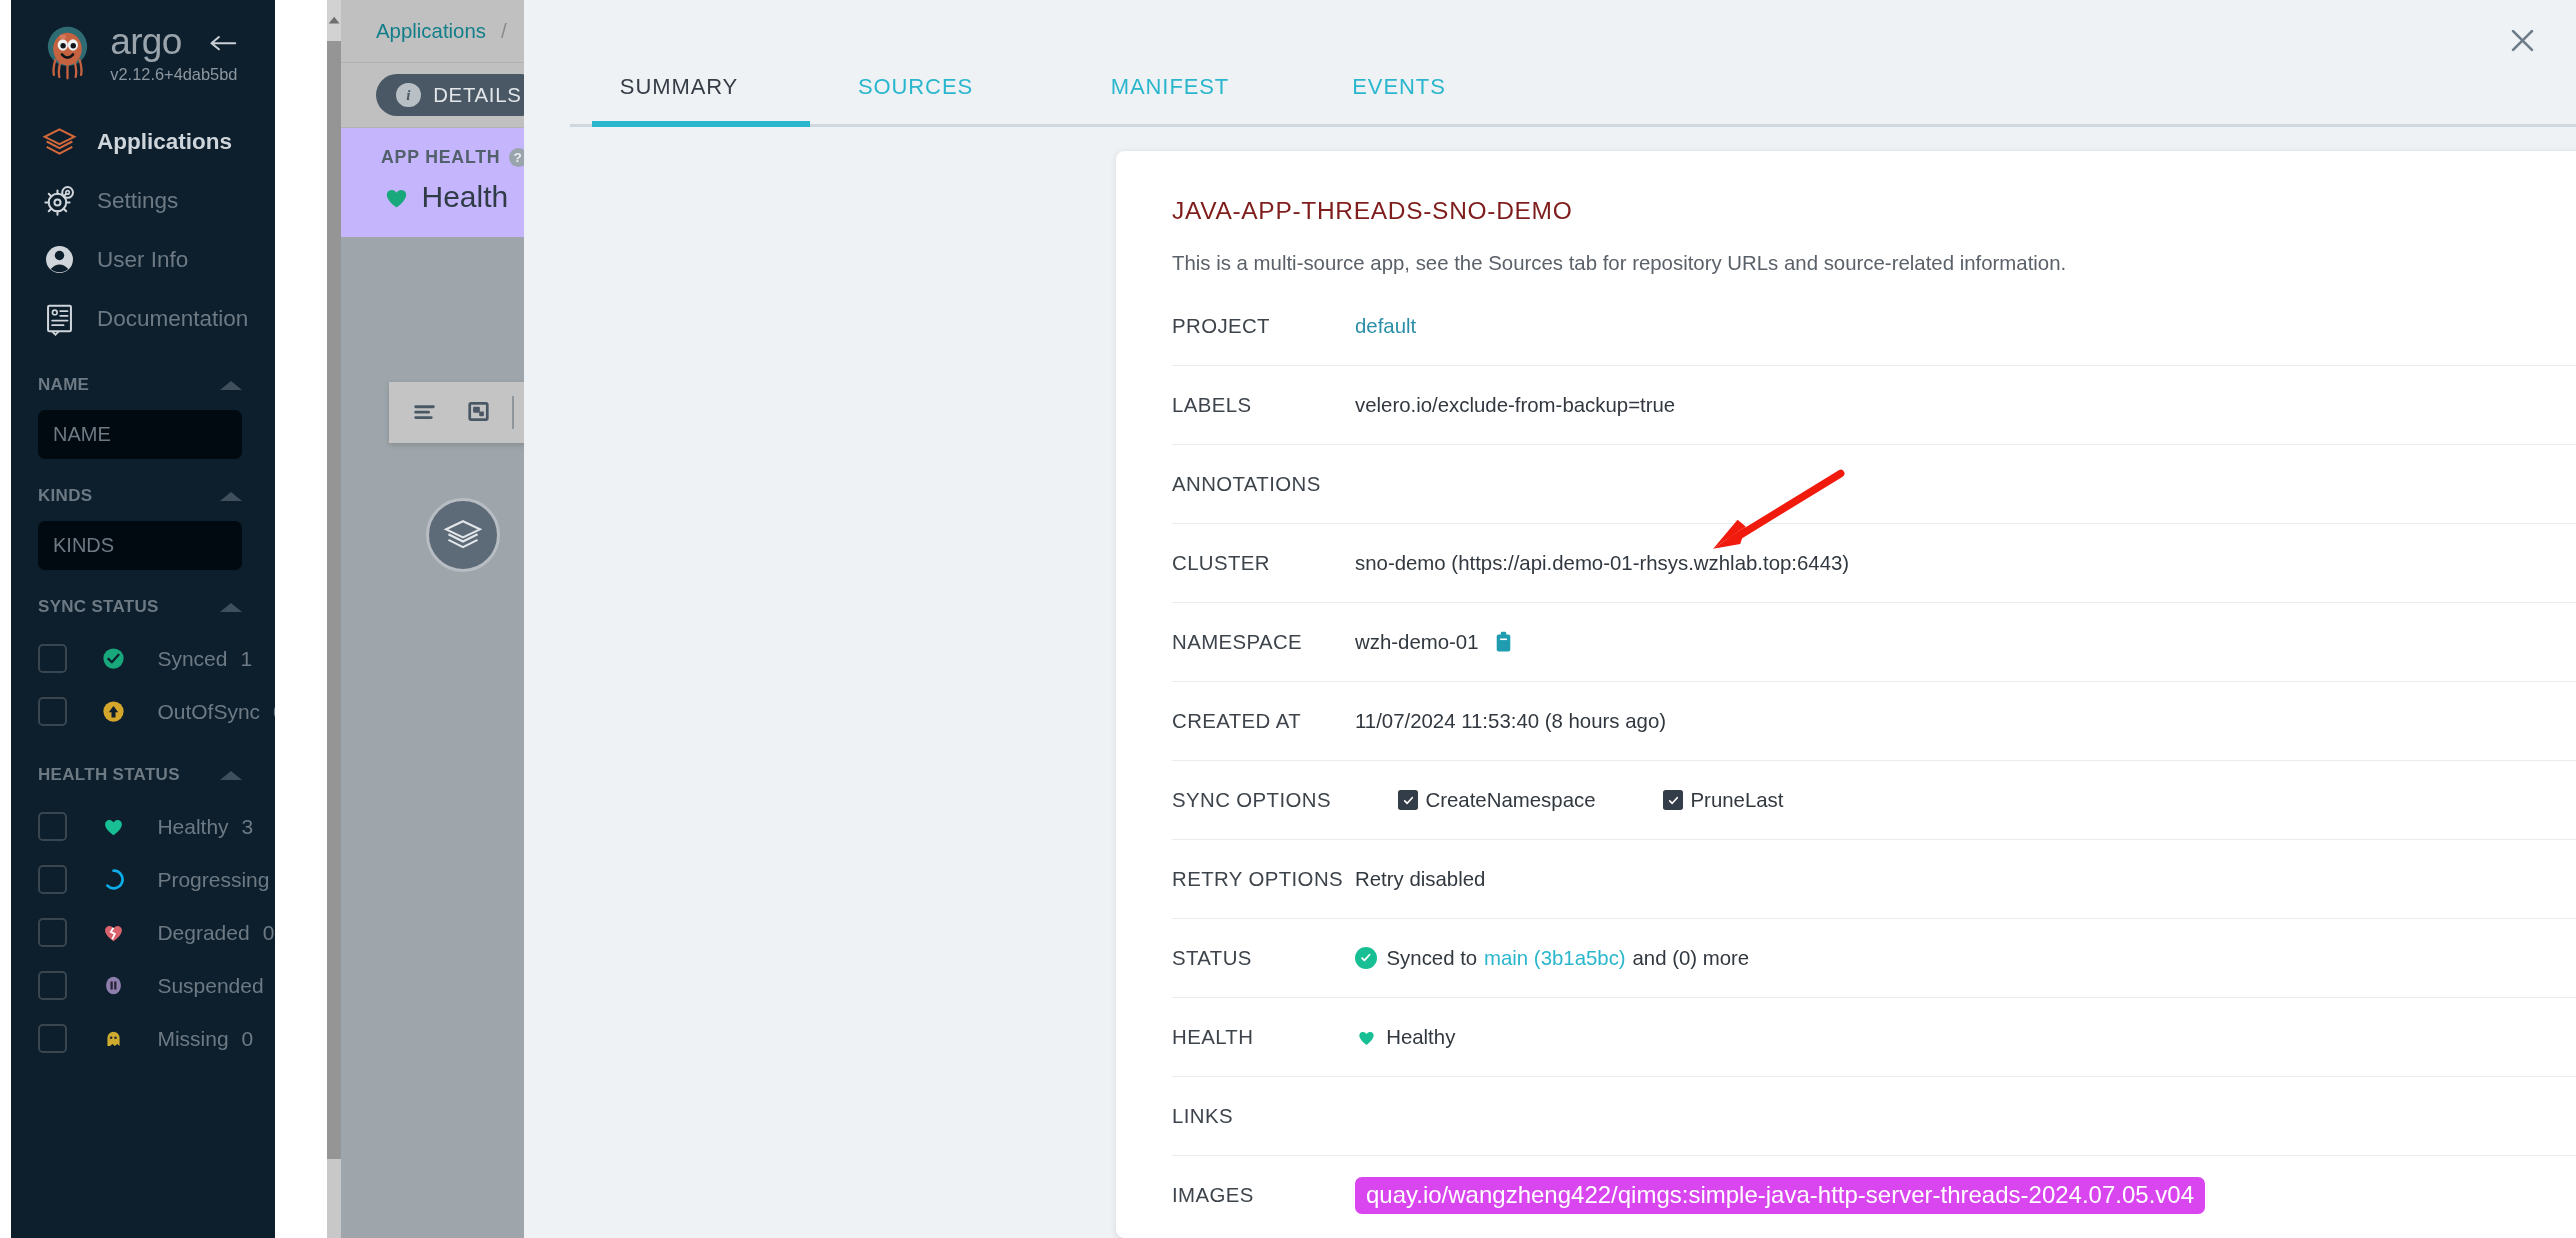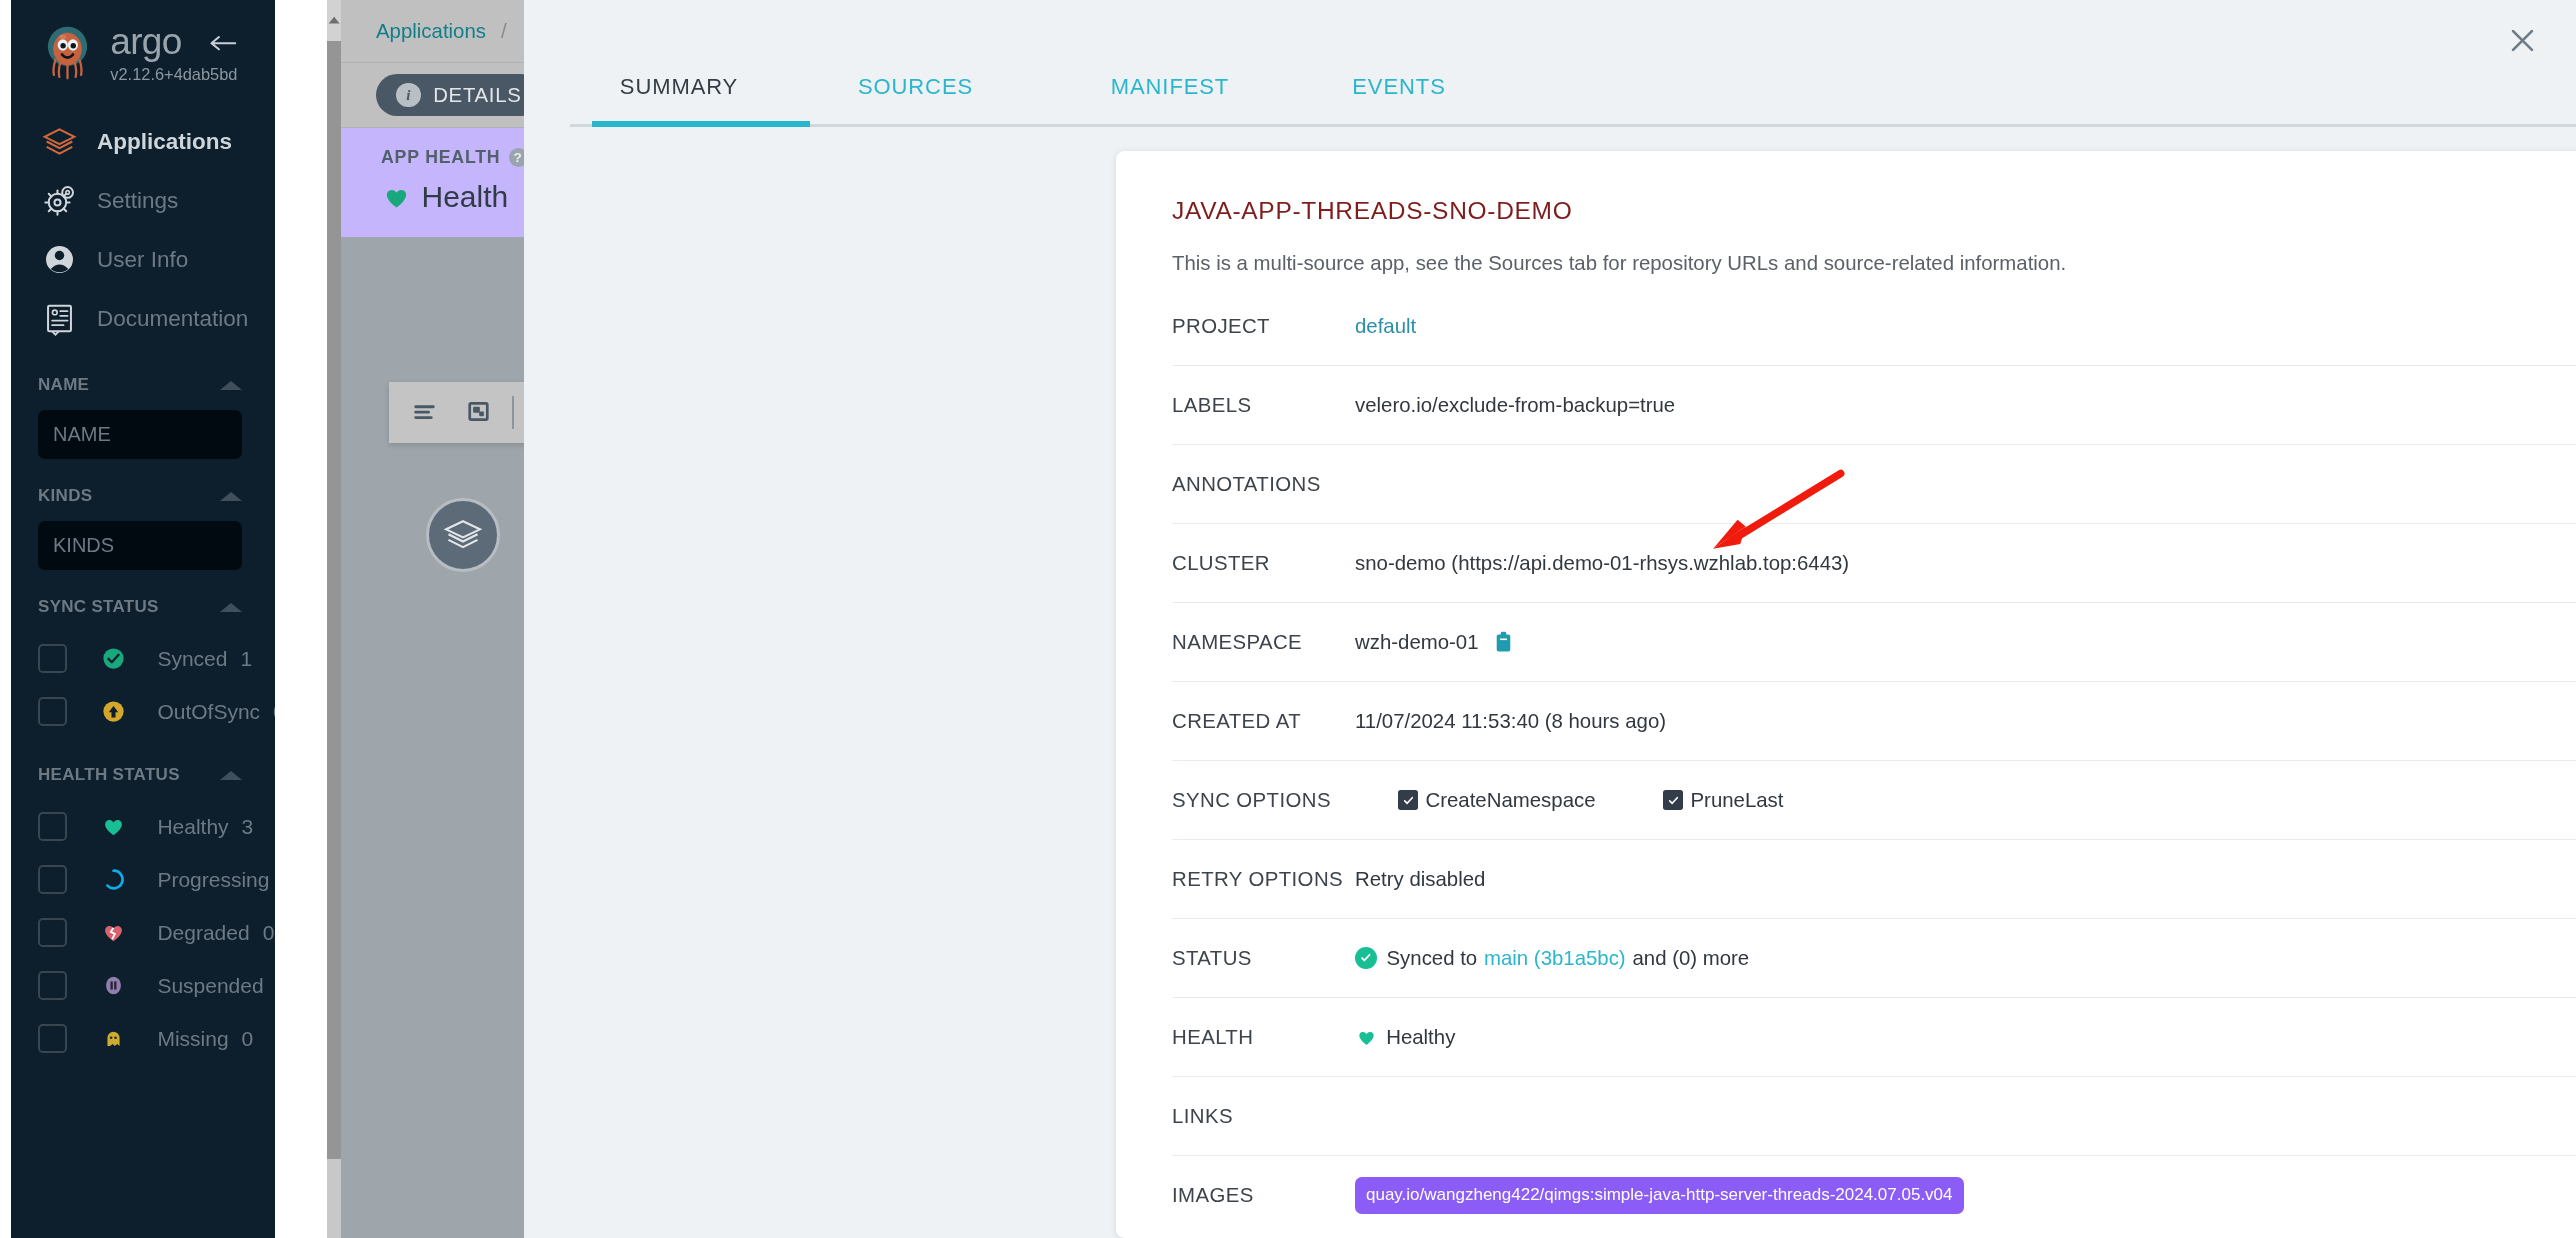--- a/index.html
+++ b/index.html
@@ -375,26 +375,26 @@
     border-radius: 2.7px;
     align-items: center; justify-content: center;
     margin-right: 7.5px;
     flex: 0 0 20px;
   }
   .sync-opt { display: inline-flex; align-items: center; margin-right: 24.5px; padding-left: 43px; }
 
   .img-chip {
     display: inline-flex;
     align-items: center;
-    background: #8b5cf6;
+    background: #d946ef;
     color: #ffffff;
     border-radius: 6.8px;
     height: 37px;
     padding: 0 11px;
-    font-size: 17px;
+    font-size: 24px;
   }
   .copy-icon { margin-left: 15px; display: inline-flex; cursor: pointer; }
 
   .green-check {
     width: 22px; height: 22px;
     border-radius: 50%;
     background: #18be94;
     display: inline-flex;
     align-items: center; justify-content: center;
     margin-right: 9.5px;

